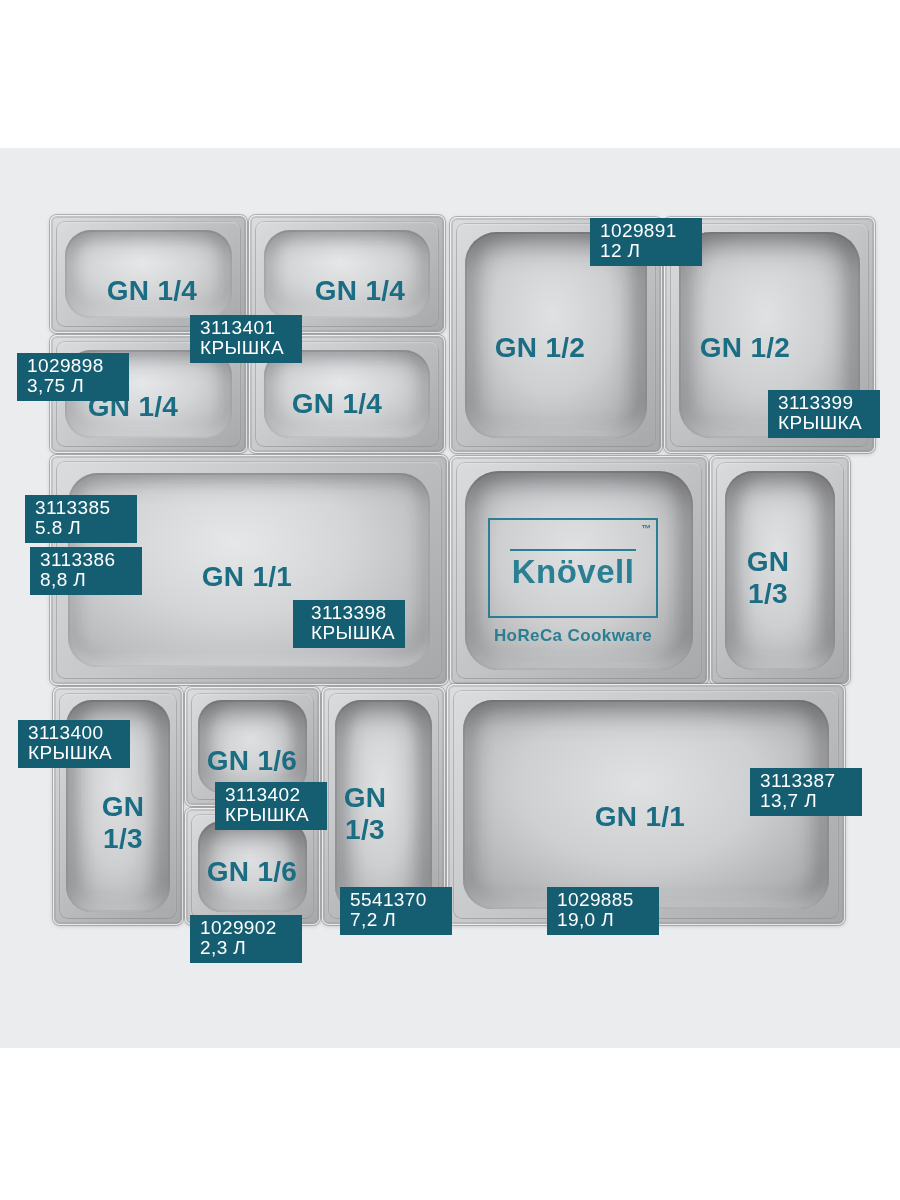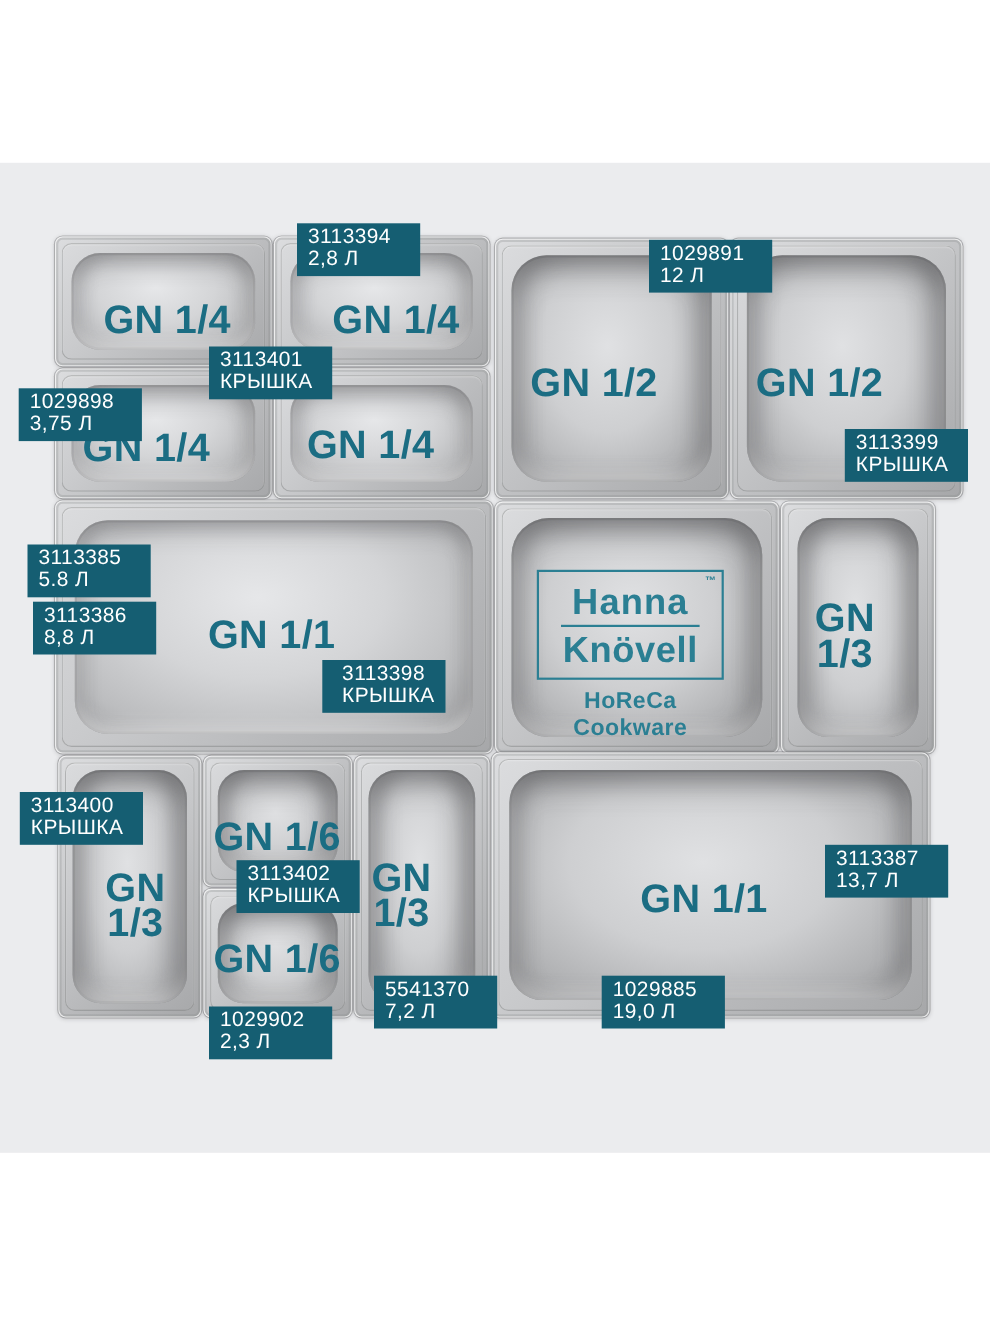--- a/index.html
+++ b/index.html
@@ -40,21 +40,21 @@
     box-shadow:
       inset 0 14px 26px rgba(55,56,58,.38),
       inset 0 -8px 16px rgba(255,255,255,.5),
       inset 10px 0 20px rgba(95,96,98,.30),
       inset -12px 0 22px rgba(80,81,83,.35),
       inset 0 0 0 2px rgba(140,141,143,.5);
   }
   
   .gn{
     position:absolute;transform:translate(-50%,-50%);
-    color:#1b6d83;font-weight:bold;font-size:36px;line-height:32px;
+    color:#1b6d83;font-weight:bold;font-size:28px;line-height:32px;
     letter-spacing:.3px;text-align:center;white-space:pre-line;z-index:3;
   }
   
   .tag{
     position:absolute;width:112px;box-sizing:border-box;z-index:5;
     background:#155e72;color:#ffffff;
     padding:3px 6px 5px 10px;font-size:19px;line-height:20px;letter-spacing:.4px;
   }
   .tag div{white-space:nowrap;}
   
@@ -64,21 +64,21 @@
   }
   .logo-box{
     position:relative;box-sizing:border-box;width:170px;height:100px;
     border:2px solid #2b7f93;padding:6px 4px 4px;
     display:flex;flex-direction:column;justify-content:center;
   }
   .logo-top{font-size:33px;font-weight:bold;letter-spacing:1px;line-height:38px;}
   .logo-rule{width:126px;height:2px;background:#2b7f93;margin:2px auto;}
   .logo-bottom{font-size:33px;font-weight:bold;letter-spacing:.5px;line-height:38px;}
   .logo-tm{position:absolute;top:3px;right:5px;font-size:10px;font-weight:bold;letter-spacing:0;}
-  .logo-tagline{margin-top:8px;font-size:21px;font-weight:bold;letter-spacing:.4px;}
+  .logo-tagline{margin-top:8px;font-size:17px;font-weight:bold;letter-spacing:.4px;}
 </style>
 </head>
 <body>
 
 <div class="stage">
   <div class="backdrop"></div>
 
   <div class="pan" style="left:50px;top:215px;width:197px;height:118px;">
       <div class="cavity"></div>
     </div>
@@ -138,31 +138,26 @@
 1/3</div>
   <div class="gn" style="left:252px;top:761px;">GN 1/6</div>
   <div class="gn" style="left:252px;top:872px;">GN 1/6</div>
   <div class="gn" style="left:365px;top:814px;">GN
 1/3</div>
   <div class="gn" style="left:640px;top:817px;">GN 1/1</div>
 
   <div class="logo">
     <div class="logo-box">
       <span class="logo-tm">™</span>
-      <div class="logo-top">Hanna</div>
       <div class="logo-rule"></div>
       <div class="logo-bottom">Knövell</div>
     </div>
     <div class="logo-tagline">HoReCa Cookware</div>
   </div>
 
-  <div class="tag" style="left:270px;top:203px;">
-    <div>3113394</div>
-    <div>2,8 Л</div>
-  </div>
   <div class="tag" style="left:590px;top:218px;">
     <div>1029891</div>
     <div>12 Л</div>
   </div>
   <div class="tag" style="left:190px;top:315px;">
     <div>3113401</div>
     <div>КРЫШКА</div>
   </div>
   <div class="tag" style="left:17px;top:353px;">
     <div>1029898</div>

